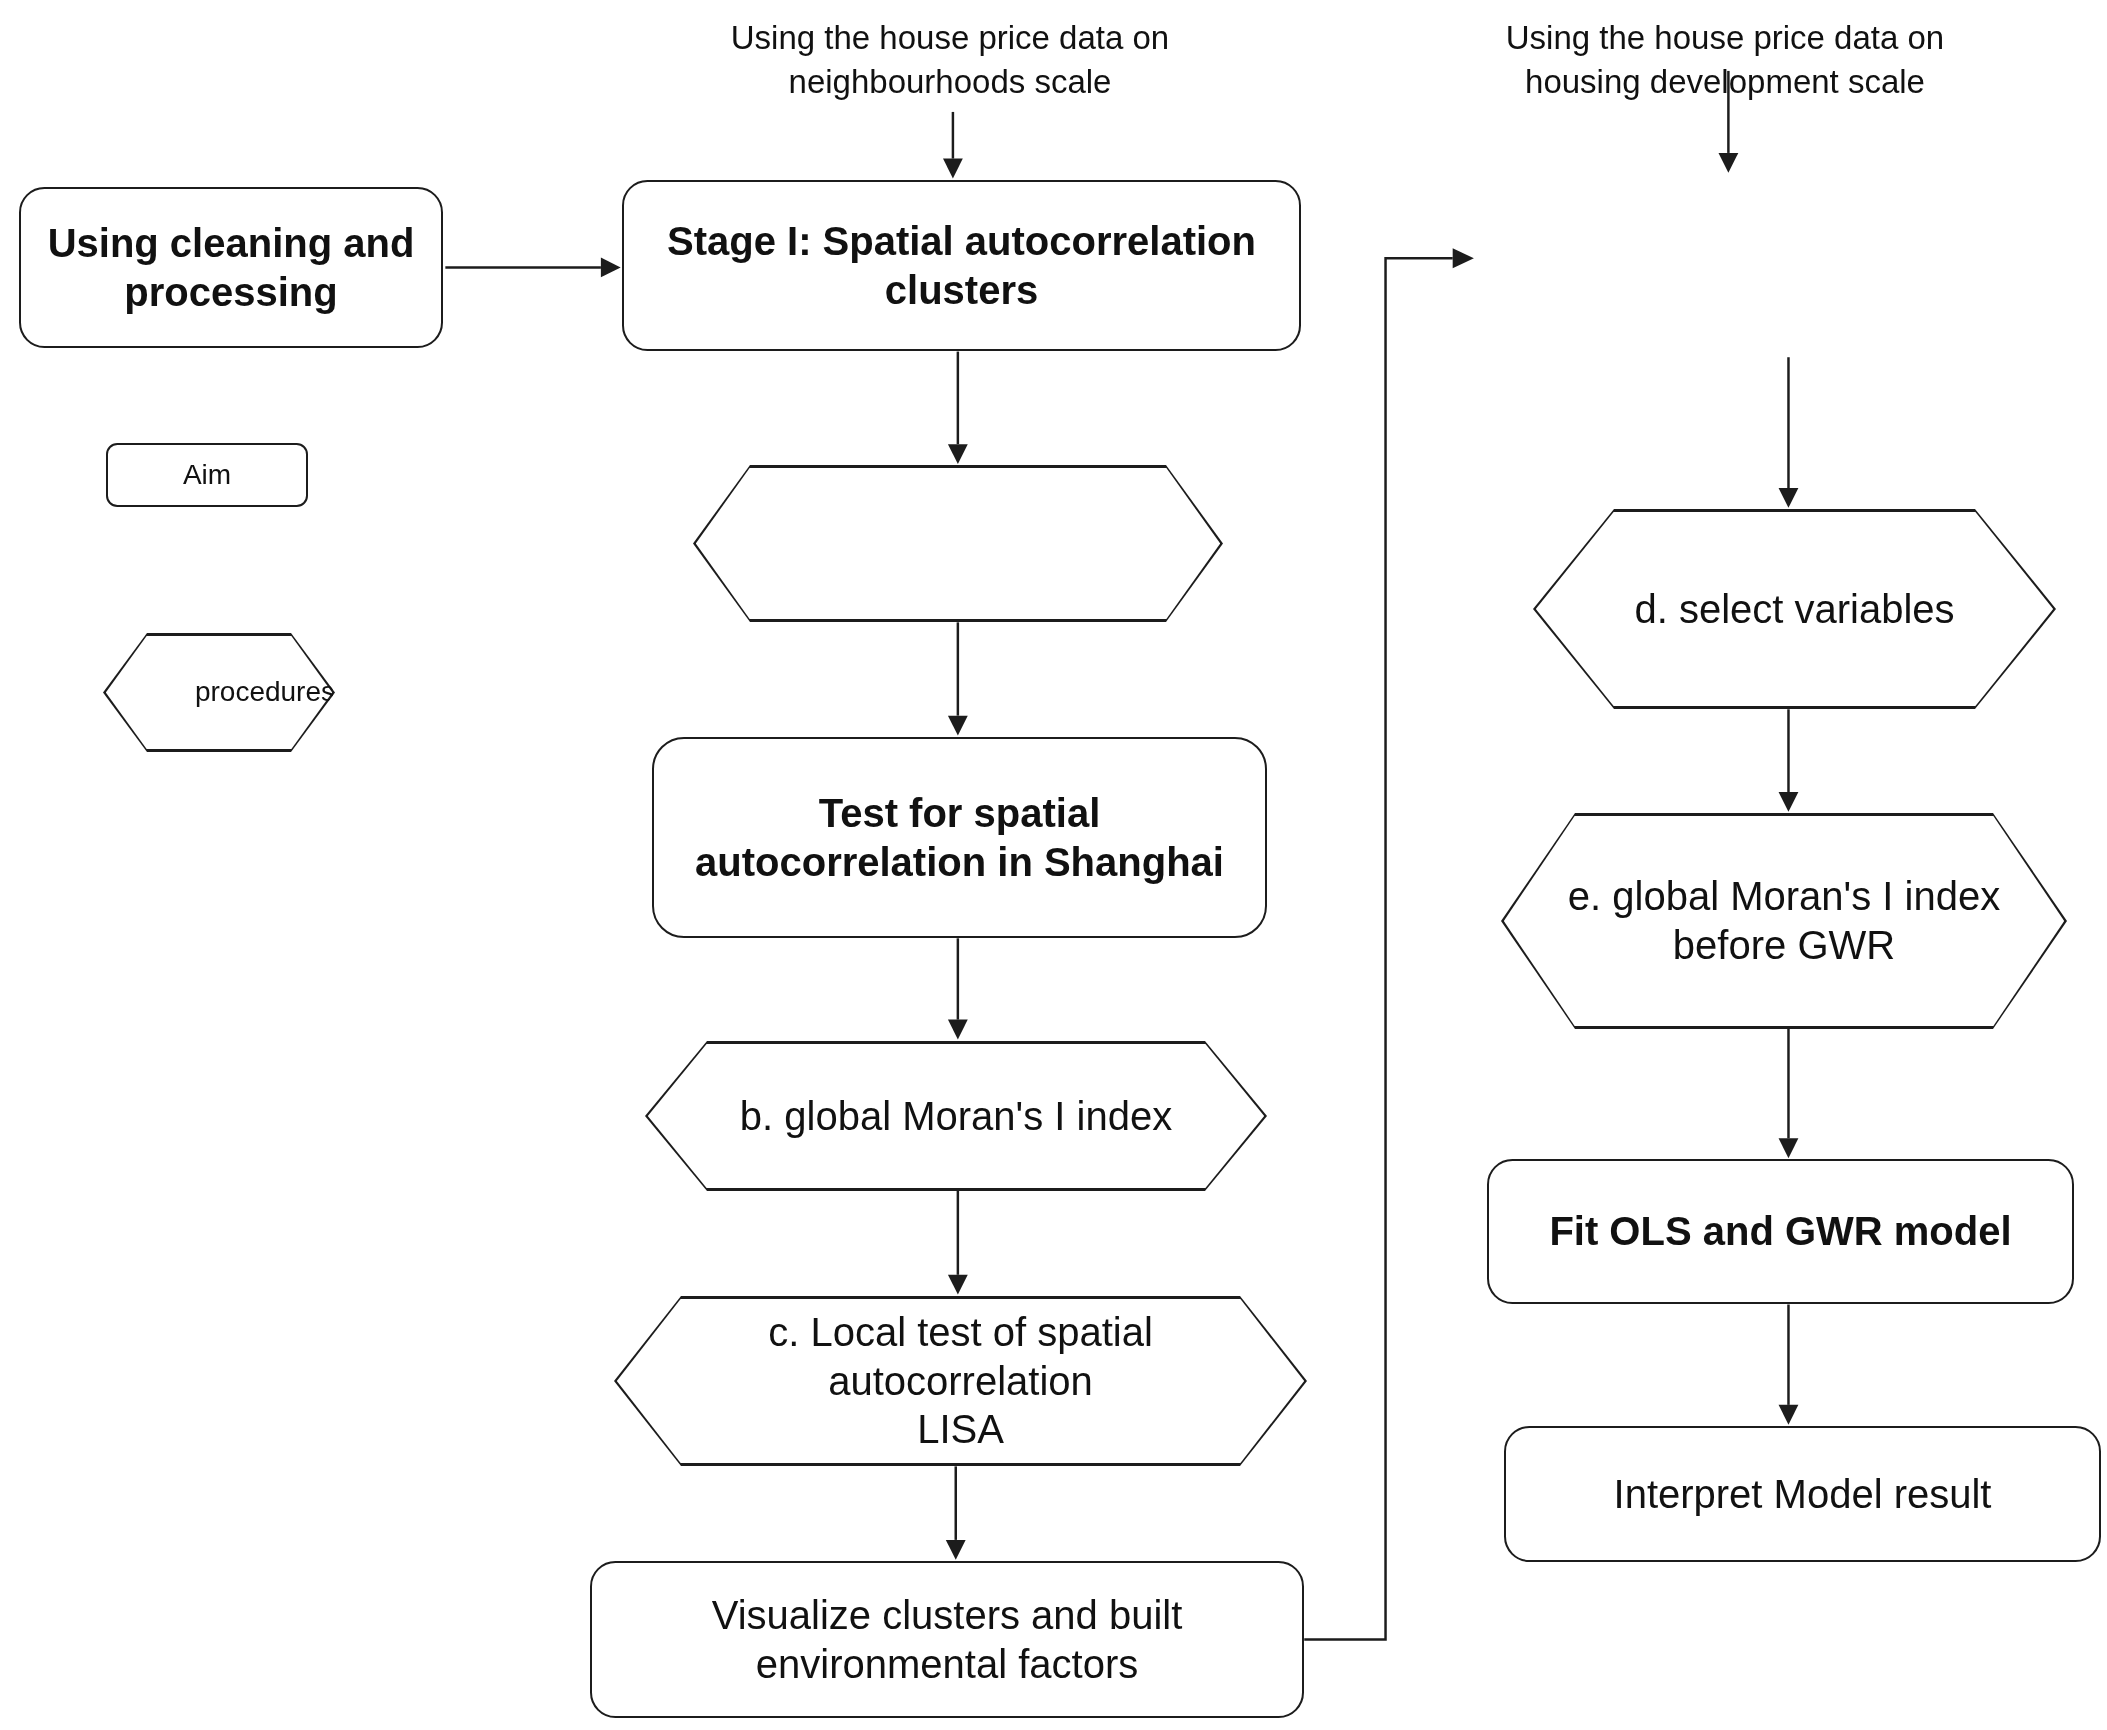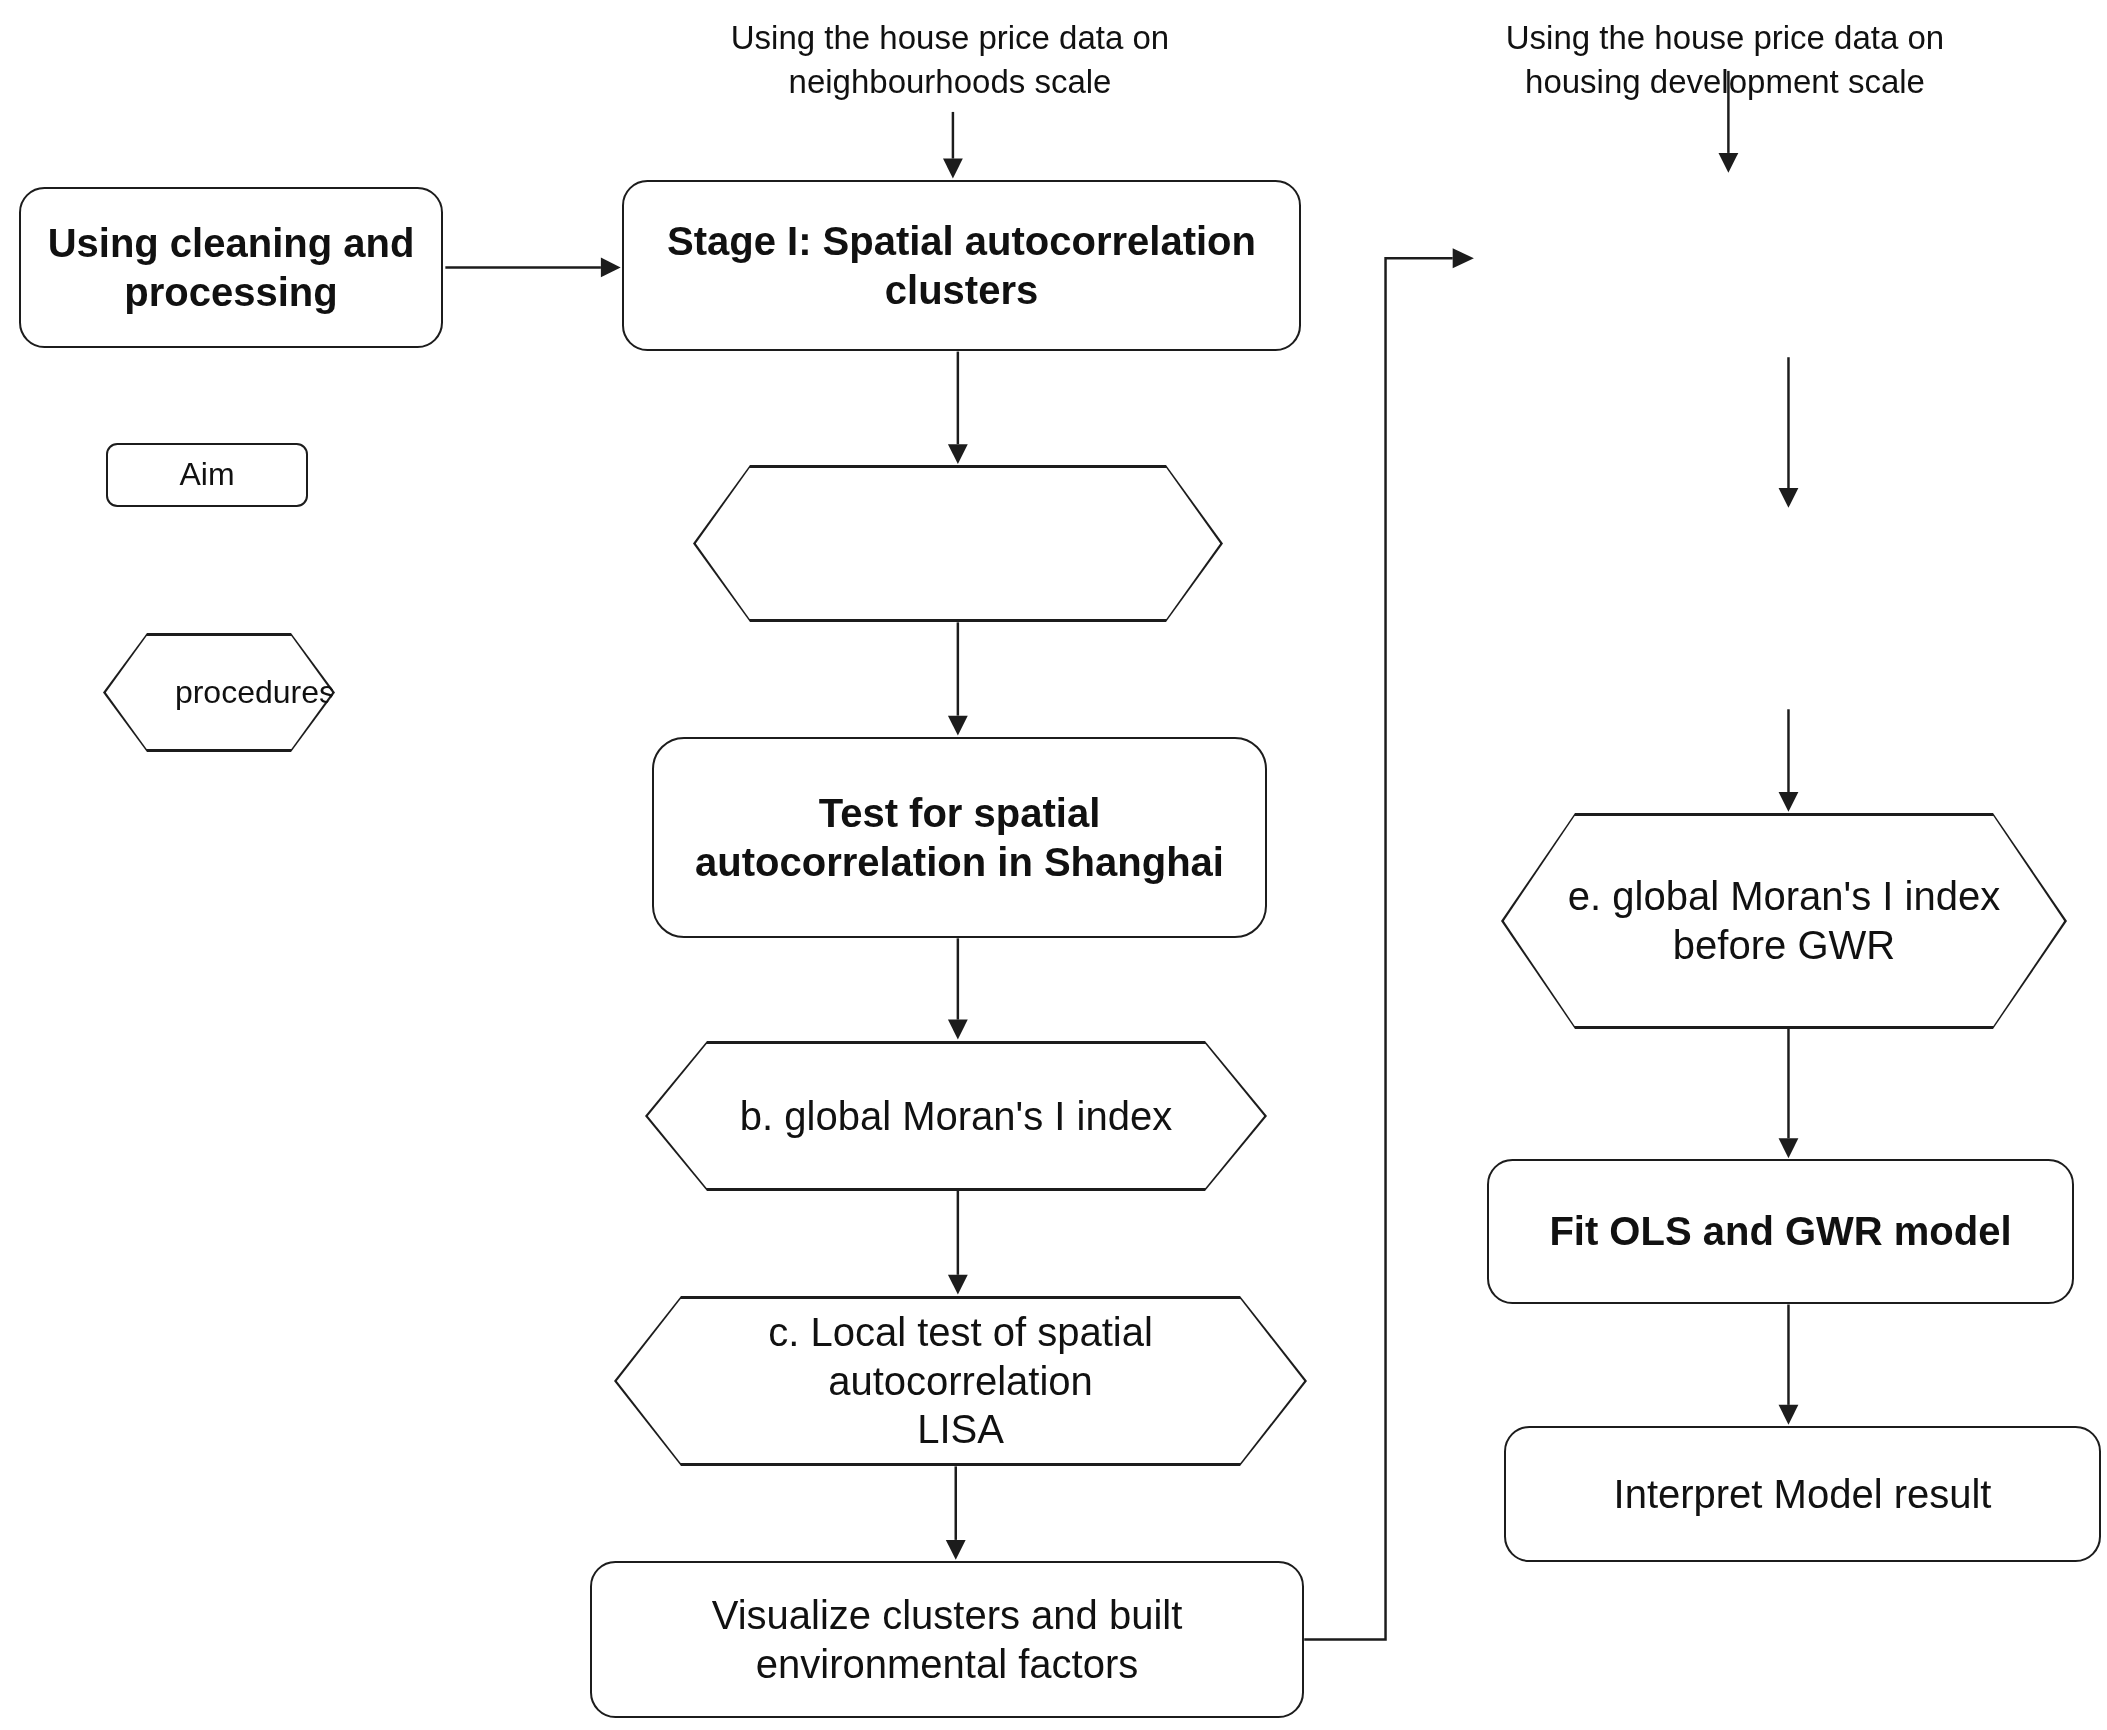--- a/index.html
+++ b/index.html
@@ -18,21 +18,21 @@
                              calc(100% - var(--i)) 100%, var(--i) 100%, 0 50%); }
   .hex-fill { position:absolute; inset:2.8px; background:#ffffff;
           clip-path: polygon(var(--i) 0, calc(100% - var(--i)) 0, 100% 50%,
                              calc(100% - var(--i)) 100%, var(--i) 100%, 0 50%); }
 
   .lbl { position:relative; z-index:2; white-space:pre-line; text-align:center;
          font-size:40px; line-height:1.22; letter-spacing:0; }
   .bold .lbl { font-weight:bold; }
   .annot { position:absolute; text-align:center; font-size:33px; line-height:1.35;
            white-space:pre-line; }
-  .legend-lbl { font-size:32px; }
+  .legend-lbl { font-size:28px; }
 </style>
 </head>
 <body>
 
 <div id="canvas">
 
   <svg class="wires" width="2108" height="1731" viewBox="0 0 2982 2448" aria-hidden="true">
     <g stroke="#1c1c1c" stroke-width="3.5" fill="none">
 
       <path d="M1348 158 V224"></path>
@@ -122,20 +122,24 @@
     <div class="hex-fill" style="--i:59px;"></div>
     <span class="lbl">b. global Moran's I index</span>
   </div>
 
   <div class="node rect" style="left:590px; top:1561px; width:714px; height:157px;">
     <span class="lbl">Visualize clusters and built
 environmental factors</span>
   </div>
 
 
+  <div class="node hex" style="left:1533px; top:509px; width:523px; height:200px; --i:81px;">
+    <div class="hex-fill" style="--i:78px;"></div>
+    <span class="lbl">d. select variables</span>
+  </div>
 
   <div class="node hex" style="left:1501px; top:813px; width:566px; height:216px; --i:74px;">
     <div class="hex-fill" style="--i:71px;"></div>
     <span class="lbl">e. global Moran's I index
 before GWR</span>
   </div>
 
   <div class="node rect bold" style="left:1487px; top:1159px; width:587px; height:145px;">
     <span class="lbl">Fit OLS and GWR model</span>
   </div>

